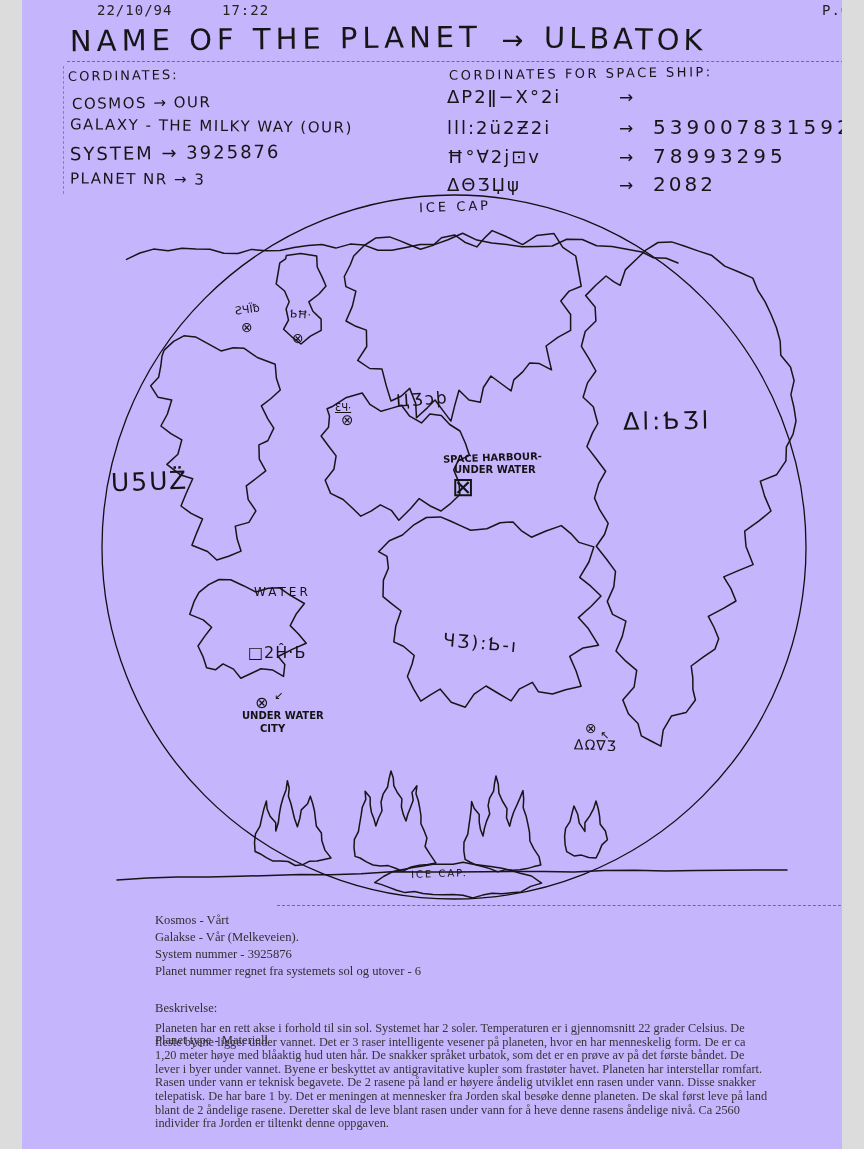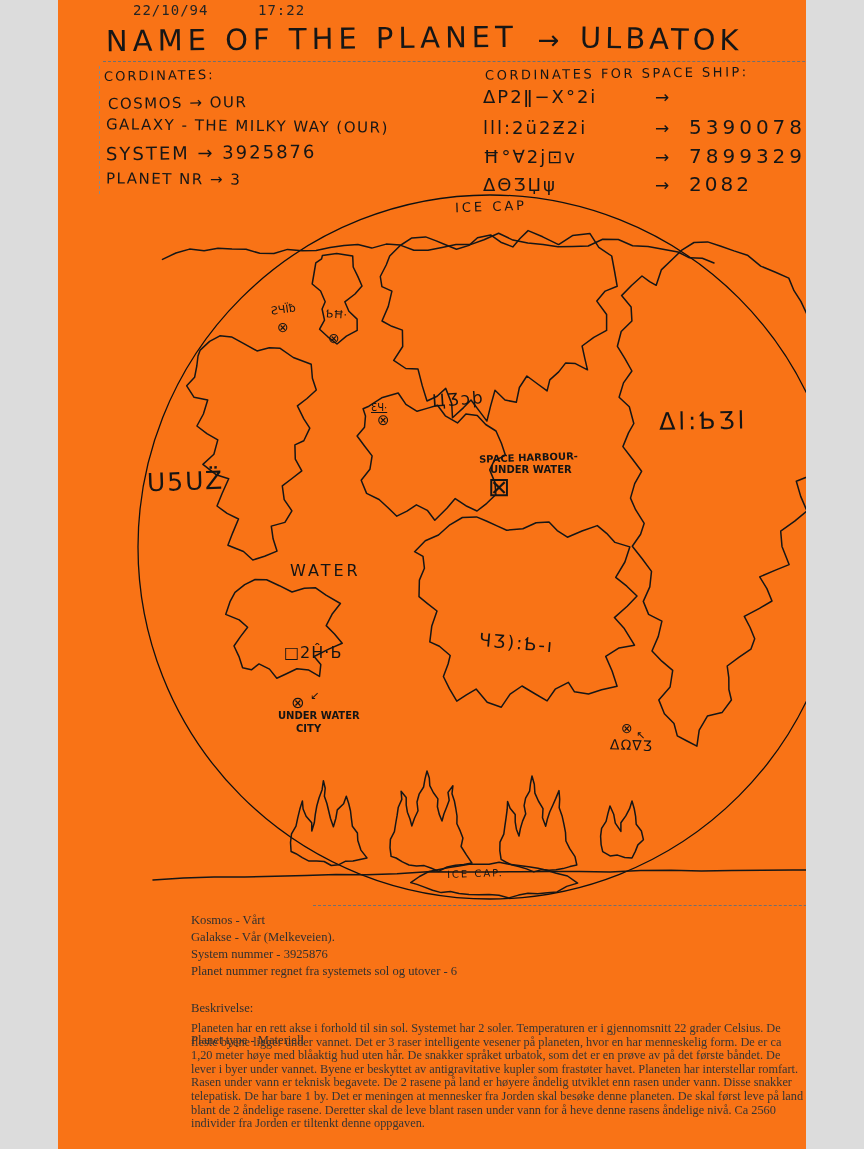--- a/index.html
+++ b/index.html
@@ -1,16 +1,16 @@
 <!DOCTYPE html>
 <html><head>
 <meta charset="utf-8">
 <style>
   html,body{margin:0;padding:0;background:#dcdcdc;}
-  .page{position:relative;width:748px;height:1149px;margin:0 auto;background:#f97316;
+  .page{position:relative;width:820px;height:1149px;margin:0 auto;background:#c4b5fd;
         overflow:hidden;font-family:"Liberation Sans",sans-serif;color:#1a1a1a;}
   .abs{position:absolute;}
   .fax{font-family:"DejaVu Sans Mono",monospace;font-size:14px;color:#242424;letter-spacing:1px;white-space:nowrap;}
   .hw{font-family:"DejaVu Sans",sans-serif;color:#161616;white-space:nowrap;}
   .title-row{display:flex;gap:20px;align-items:baseline;}
   .title-txt{font-size:29px;letter-spacing:5px;transform:rotate(-0.6deg);}
   .title-arrow{font-size:26px;}
   .title-name{font-size:29px;letter-spacing:4px;transform:rotate(1deg);}
   .dash-h{border-top:1px dashed #707070;height:0;}
   .dash-v{border-left:1px dashed #8a8a8a;width:0;}
@@ -102,21 +102,21 @@
   <div class="mlabel" style="left:268px;top:308px;font-size:11px;transform:rotate(4deg);">ƄĦ·</div>
   <div class="mlabel marker" style="left:270px;top:331px;font-size:14px;">⊗</div>
   <div class="mlabel" style="left:374px;top:389px;font-size:17px;letter-spacing:2px;transform:rotate(-4deg);">ЦƷɔþ</div>
   <div class="mlabel" style="left:313px;top:402px;font-size:10px;text-decoration:underline;">ƐЧ·</div>
   <div class="mlabel marker" style="left:319px;top:413px;font-size:15px;">⊗</div>
   <div class="mlabel" style="left:601px;top:407px;font-size:24px;letter-spacing:3px;transform:rotate(-1deg);">Δl:ƄƷl</div>
   <div class="mlabel" style="left:89px;top:467px;font-size:25px;letter-spacing:2px;transform:rotate(-2deg);">U5UZ̈</div>
   <div class="mlabel" style="left:421px;top:452px;font-size:10px;font-weight:bold;transform:rotate(-2deg);">SPACE HARBOUR-</div>
   <div class="mlabel" style="left:432px;top:464px;font-size:10px;font-weight:bold;">UNDER WATER</div>
   <div class="mlabel marker" style="left:430px;top:473px;font-size:27px;">⊠</div>
-  <div class="mlabel" style="left:232px;top:561px;font-size:16px;letter-spacing:3px;">WATER</div>
+  <div class="mlabel" style="left:232px;top:585px;font-size:12px;letter-spacing:3px;">WATER</div>
   <div class="mlabel" style="left:421px;top:632px;font-size:18px;letter-spacing:2px;transform:rotate(5deg);">ЧƷ):Ƅ-ı</div>
   <div class="mlabel" style="left:226px;top:643px;font-size:16px;letter-spacing:1px;">□2Ĥ·Ь</div>
   <div class="mlabel marker" style="left:233px;top:695px;font-size:16px;">⊗</div>
   <div class="mlabel marker" style="left:252px;top:690px;font-size:11px;">↙</div>
   <div class="mlabel" style="left:220px;top:710px;font-size:10px;font-weight:bold;">UNDER WATER</div>
   <div class="mlabel" style="left:238px;top:723px;font-size:10px;font-weight:bold;">CITY</div>
   <div class="mlabel marker" style="left:563px;top:721px;font-size:14px;">⊗</div>
   <div class="mlabel marker" style="left:578px;top:730px;font-size:11px;">↖</div>
   <div class="mlabel" style="left:552px;top:737px;font-size:14px;letter-spacing:1px;transform:rotate(2deg);">ΔΩ∇Ʒ</div>
   <div class="mlabel" style="left:389px;top:868px;font-size:10px;letter-spacing:2px;transform:rotate(-2deg);">ICE CAP.</div>

